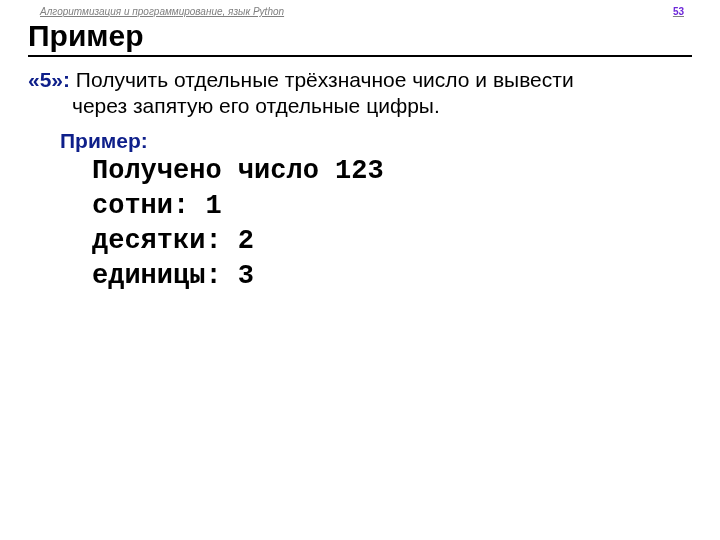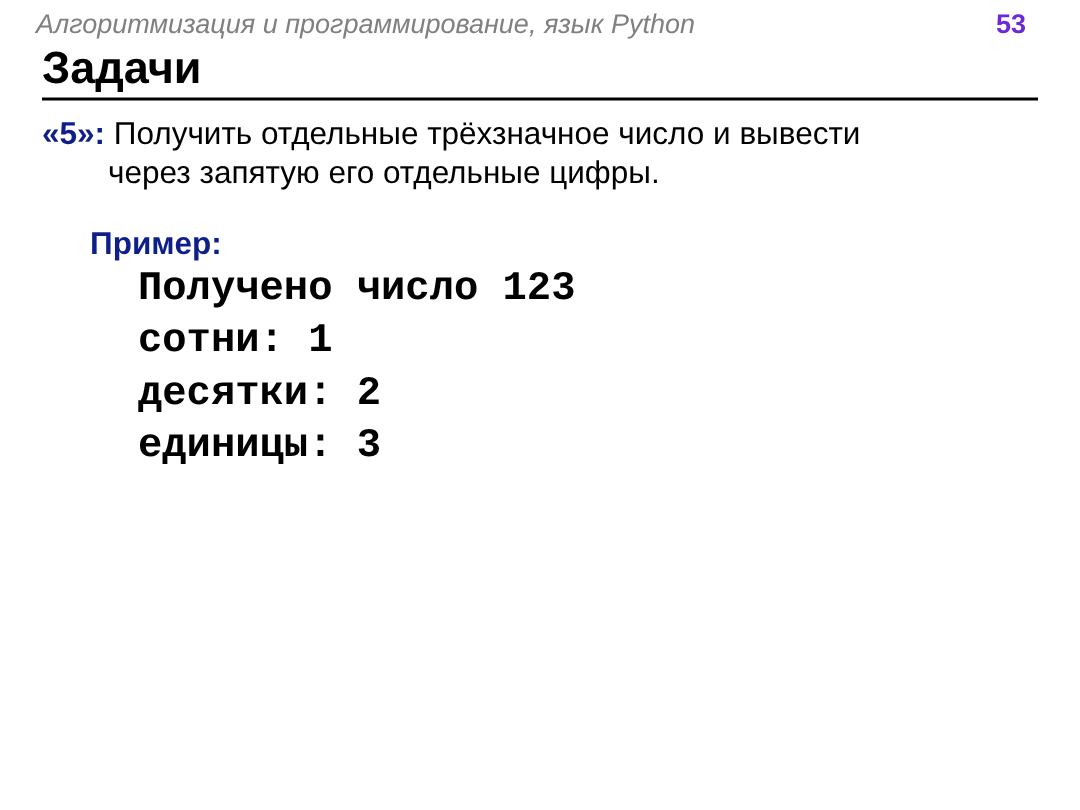--- a/index.html
+++ b/index.html
@@ -16,24 +16,25 @@
     position: relative;
     width: 720px;
     height: 540px;
     box-sizing: border-box;
     background: #ffffff;
   }
   .header {
     display: flex;
     justify-content: space-between;
     align-items: center;
-    padding: 6px 36px 2px 24px;
+    padding: 6px 36px 2px 40px;
     font-style: italic;
     color: #808080;
-    font-size: 18px;
+    font-size: 10px;
+    text-decoration: underline;
   }
   .header .page {
     font-weight: bold;
     font-style: normal;
     color: #6d28d9;
   }
   .title-wrap {
     margin: 0 28px 4px 28px;
     border-bottom: 2px solid #000;
     padding-bottom: 2px;
@@ -55,21 +56,21 @@
     color: #0e1f8a;
     font-weight: bold;
   }
   .indent-text {
     margin-left: 44px;
   }
   .example-label {
     color: #0e1f8a;
     font-weight: bold;
     margin-left: 32px;
-    margin-top: 20px;
+    margin-top: 8px;
   }
   .code {
     font-family: "Courier New", monospace;
     font-weight: bold;
     font-size: 27px;
     white-space: pre;
     margin-left: 64px;
     line-height: 1.3;
     color: #000;
   }
@@ -78,21 +79,21 @@
 <body>
 
 <div class="slide">
 
   <div class="header">
     <span>Алгоритмизация и программирование, язык Python</span>
     <span class="page">53</span>
   </div>
 
   <div class="title-wrap">
-    <span class="title">Задачи</span>
+    <span class="title">Пример</span>
   </div>
 
   <div class="body">
 
     <div class="task-row">
       <span class="task-label">«5»:</span><span> Получить отдельные трёхзначное число и вывести</span>
       <div class="indent-text">через запятую его отдельные цифры.</div>
     </div>
 
     <div class="example-label">Пример:</div>

